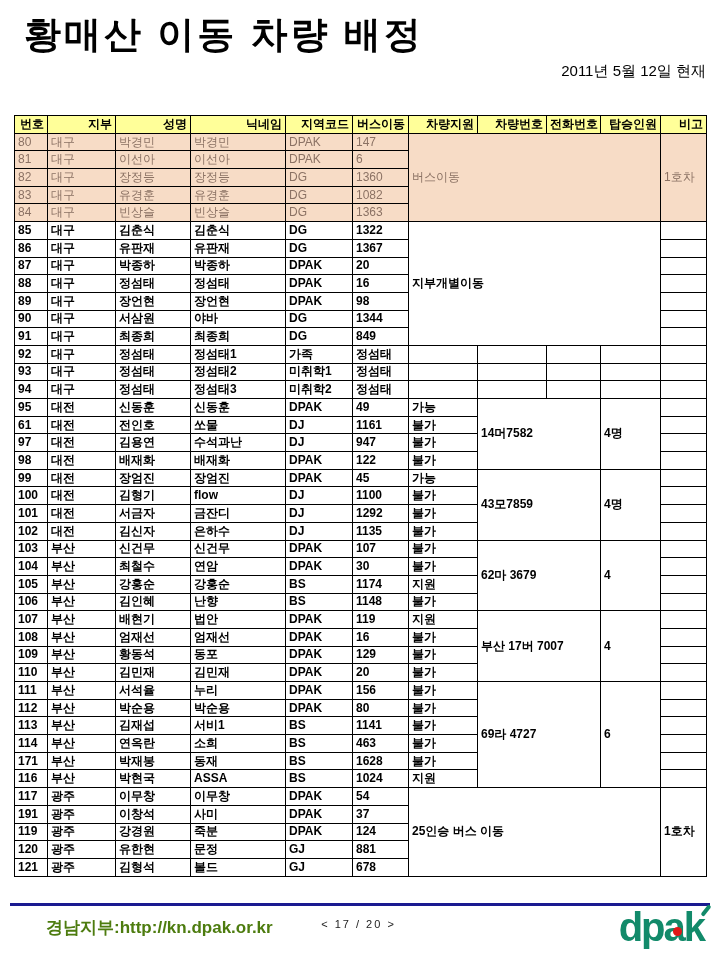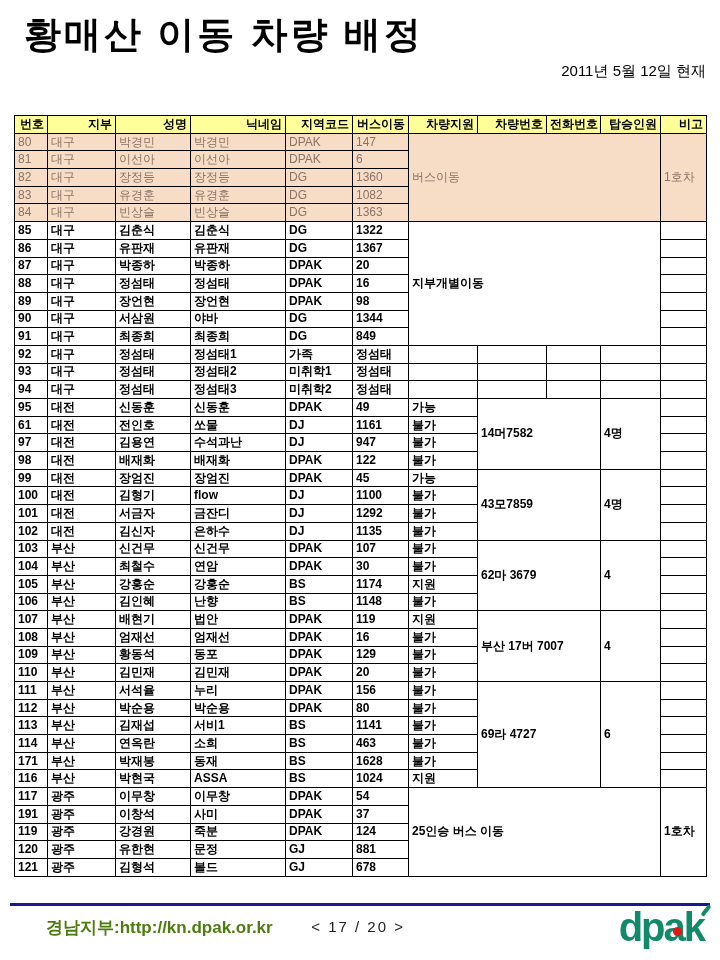--- a/index.html
+++ b/index.html
@@ -37,21 +37,21 @@
   td.ta-c{text-align:center;}
   .footer-line{
     position:absolute;left:10px;width:700px;top:903px;height:3px;background:#1A1A90;
   }
   .site{
     position:absolute;left:18px;top:916px;
     color:#4d7c0f;font-weight:bold;font-size:17px;white-space:nowrap;margin-left:28px;
   }
   .page-num{
     position:absolute;left:50%;transform:translateX(-52%);top:918px;
-    font-size:15px;color:#222;letter-spacing:2px;white-space:nowrap;
+    font-size:11px;color:#222;letter-spacing:2px;white-space:nowrap;
   }
   .logo{
     position:absolute;right:16px;top:905px;
     font-size:40px;font-weight:900;color:#128A6A;letter-spacing:-2px;
     line-height:44px;
   }
   .logo .dot{
     position:absolute;width:9px;height:9px;border-radius:50%;
     background:#E01818;left:54px;top:22px;
   }

